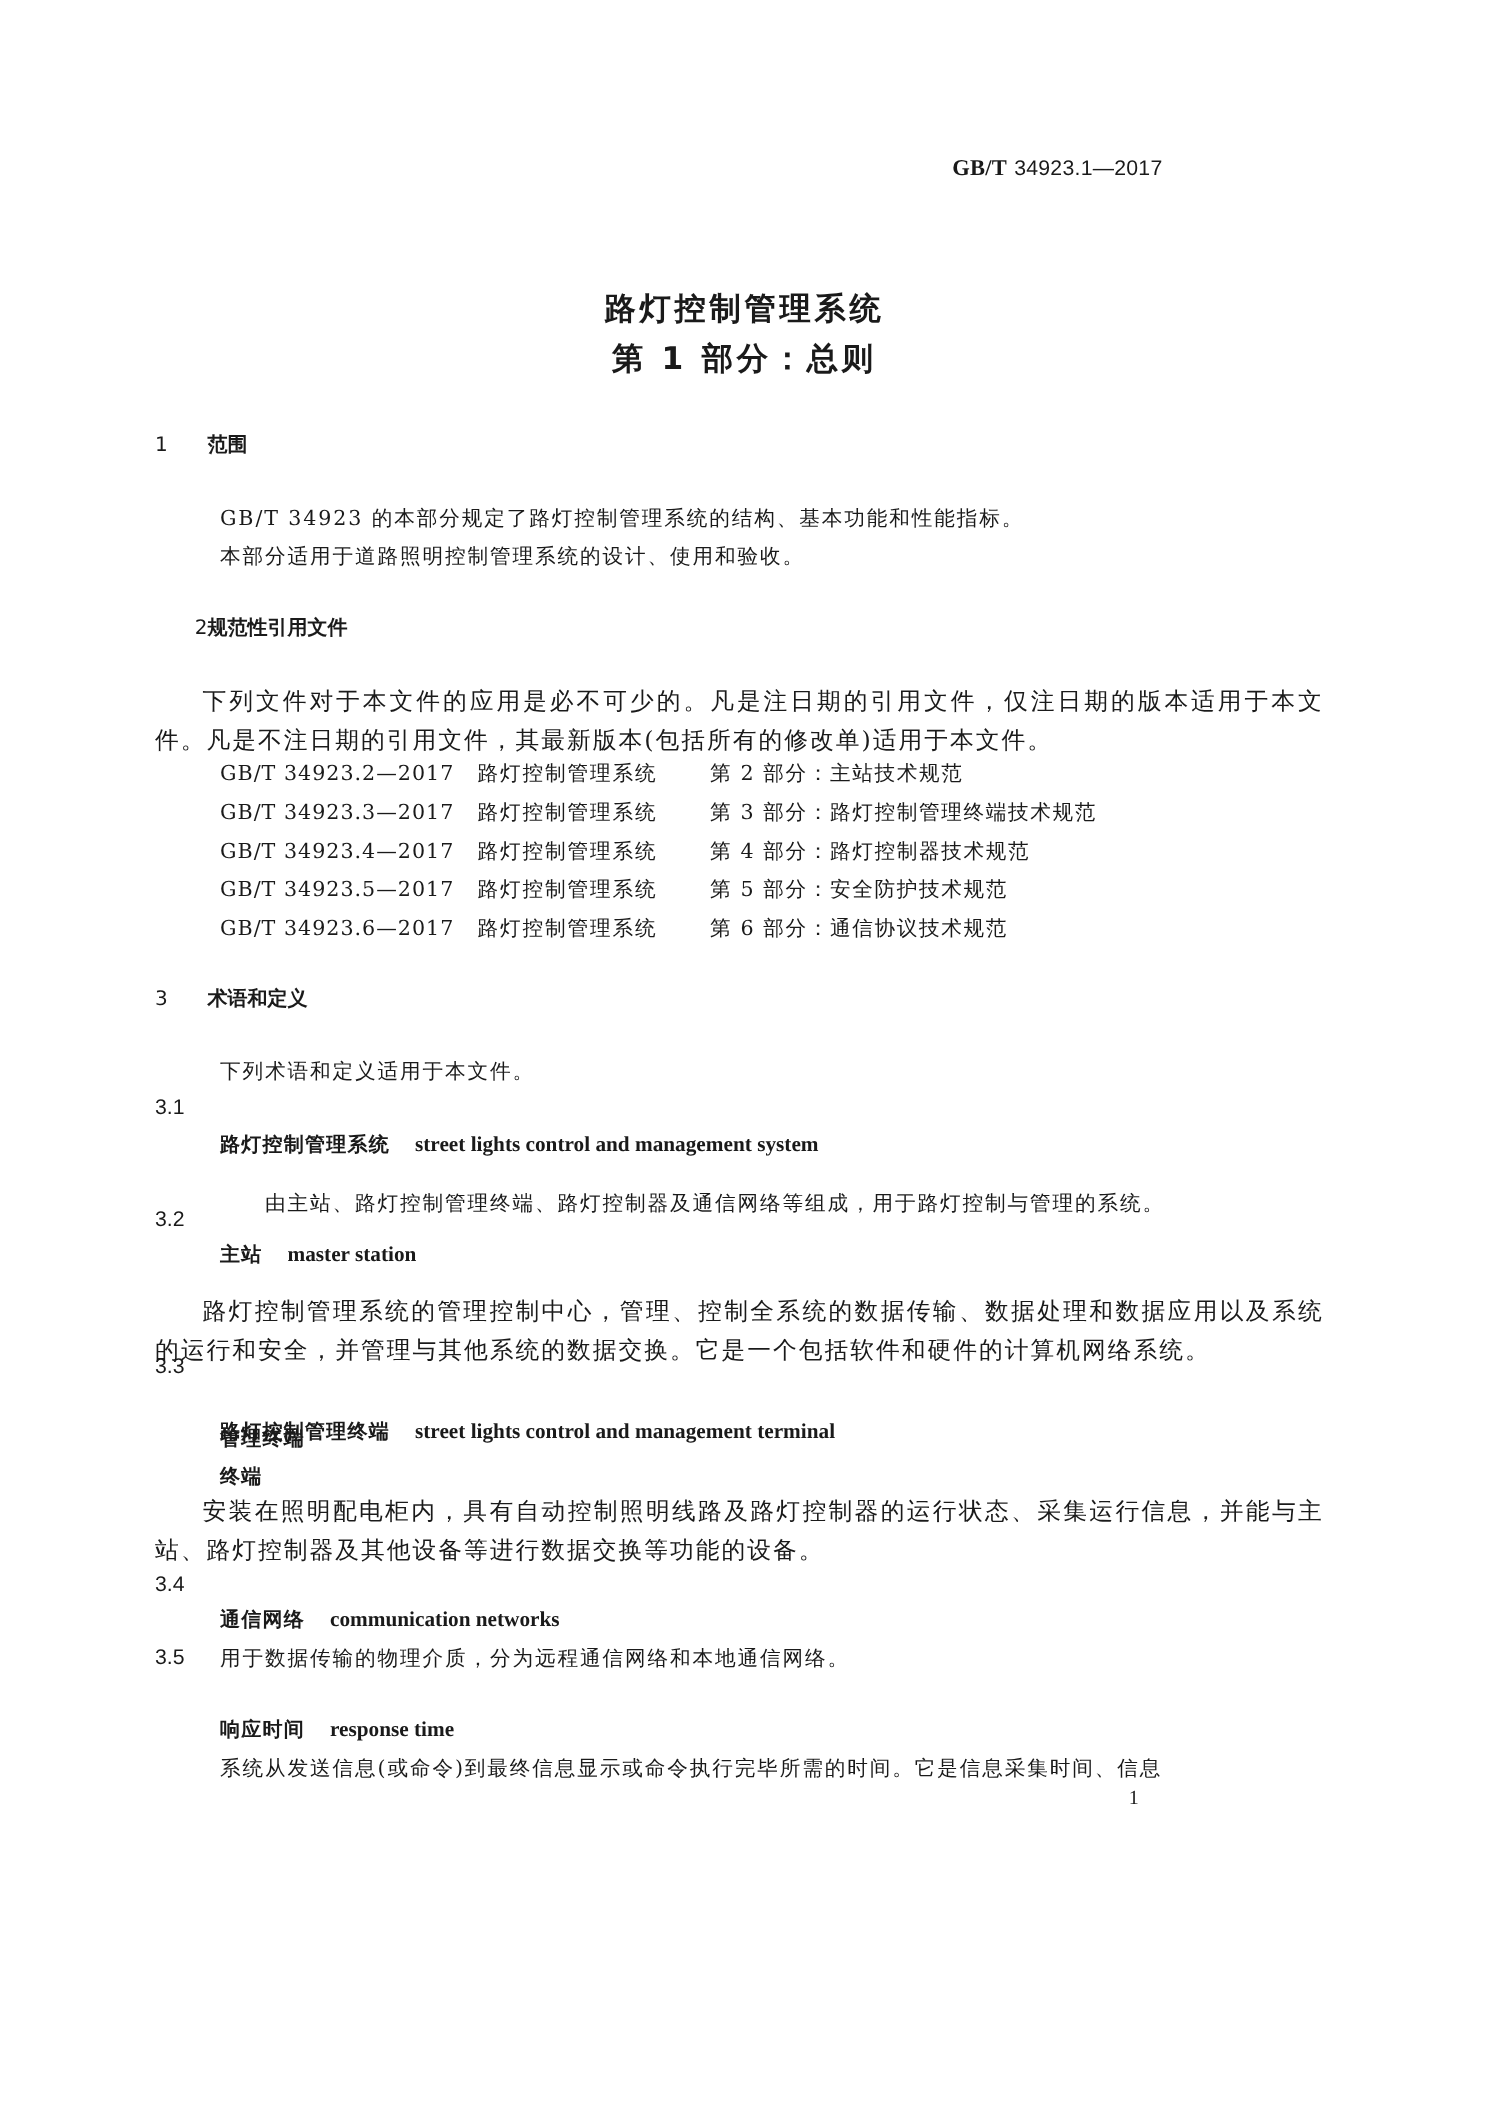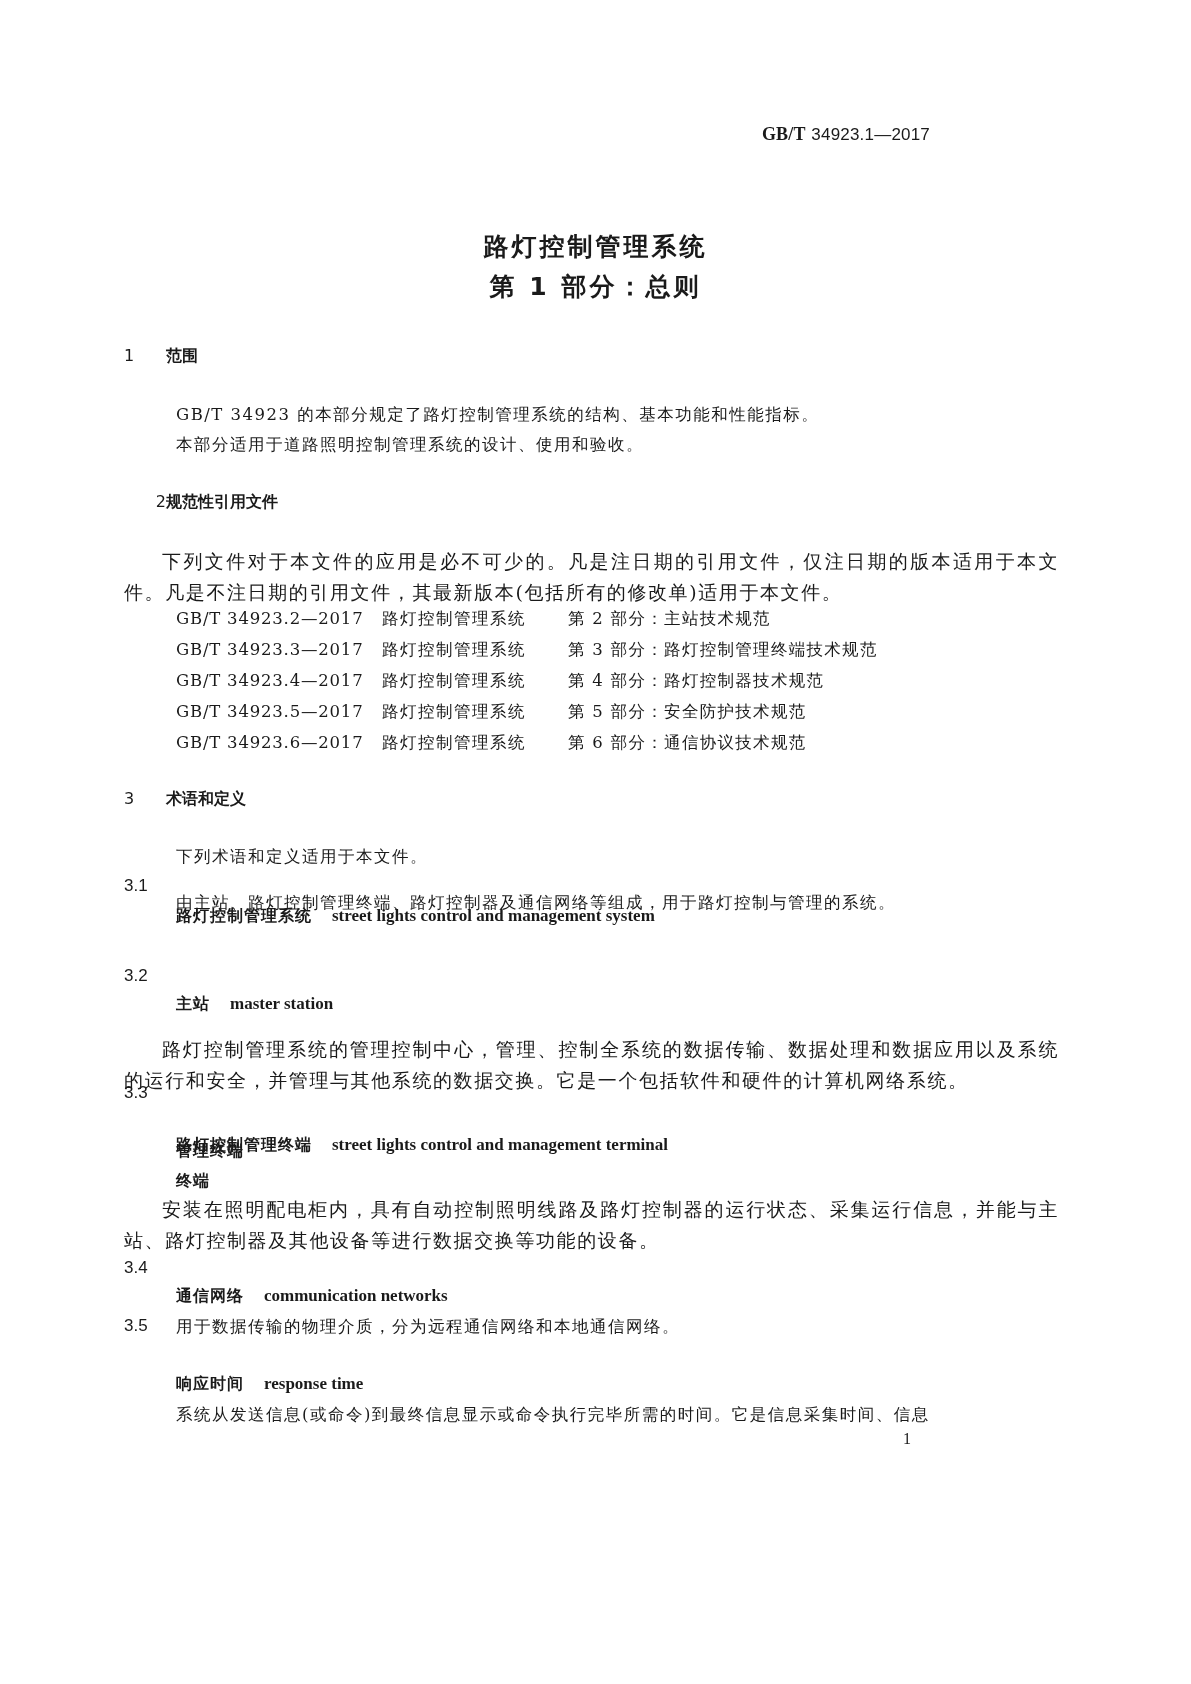--- a/index.html
+++ b/index.html
@@ -94,21 +94,21 @@
 
   <div class="sec-head" style="top:789px;">
     <span class="no">3</span><span>术语和定义</span>
   </div>
   <div class="line" style="top:846px;">下列术语和定义适用于本文件。</div>
 
   <div class="term-no" style="top:876px;">3.1</div>
   <div class="term-head" style="top:906px;">
     <span class="cn">路灯控制管理系统</span><span class="en">street lights control and management system</span>
   </div>
-  <div class="line" style="top:892px;">由主站、路灯控制管理终端、路灯控制器及通信网络等组成，用于路灯控制与管理的系统。</div>
+  <div class="line" style="top:952px;margin-left:36px;">由主站、路灯控制管理终端、路灯控制器及通信网络等组成，用于路灯控制与管理的系统。</div>
 
   <div class="term-no" style="top:966px;">3.2</div>
   <div class="term-head" style="top:994px;">
     <span class="cn">主站</span><span class="en">master station</span>
   </div>
   <div class="para" style="top:1034px;">路灯控制管理系统的管理控制中心，管理、控制全系统的数据传输、数据处理和数据应用以及系统的运行和安全，并管理与其他系统的数据交换。它是一个包括软件和硬件的计算机网络系统。</div>
 
   <div class="term-no" style="top:1083px;">3.3</div>
   <div class="term-head" style="top:1111px;margin-top:24px;">
     <span class="cn">路灯控制管理终端</span><span class="en">street lights control and management terminal</span>

